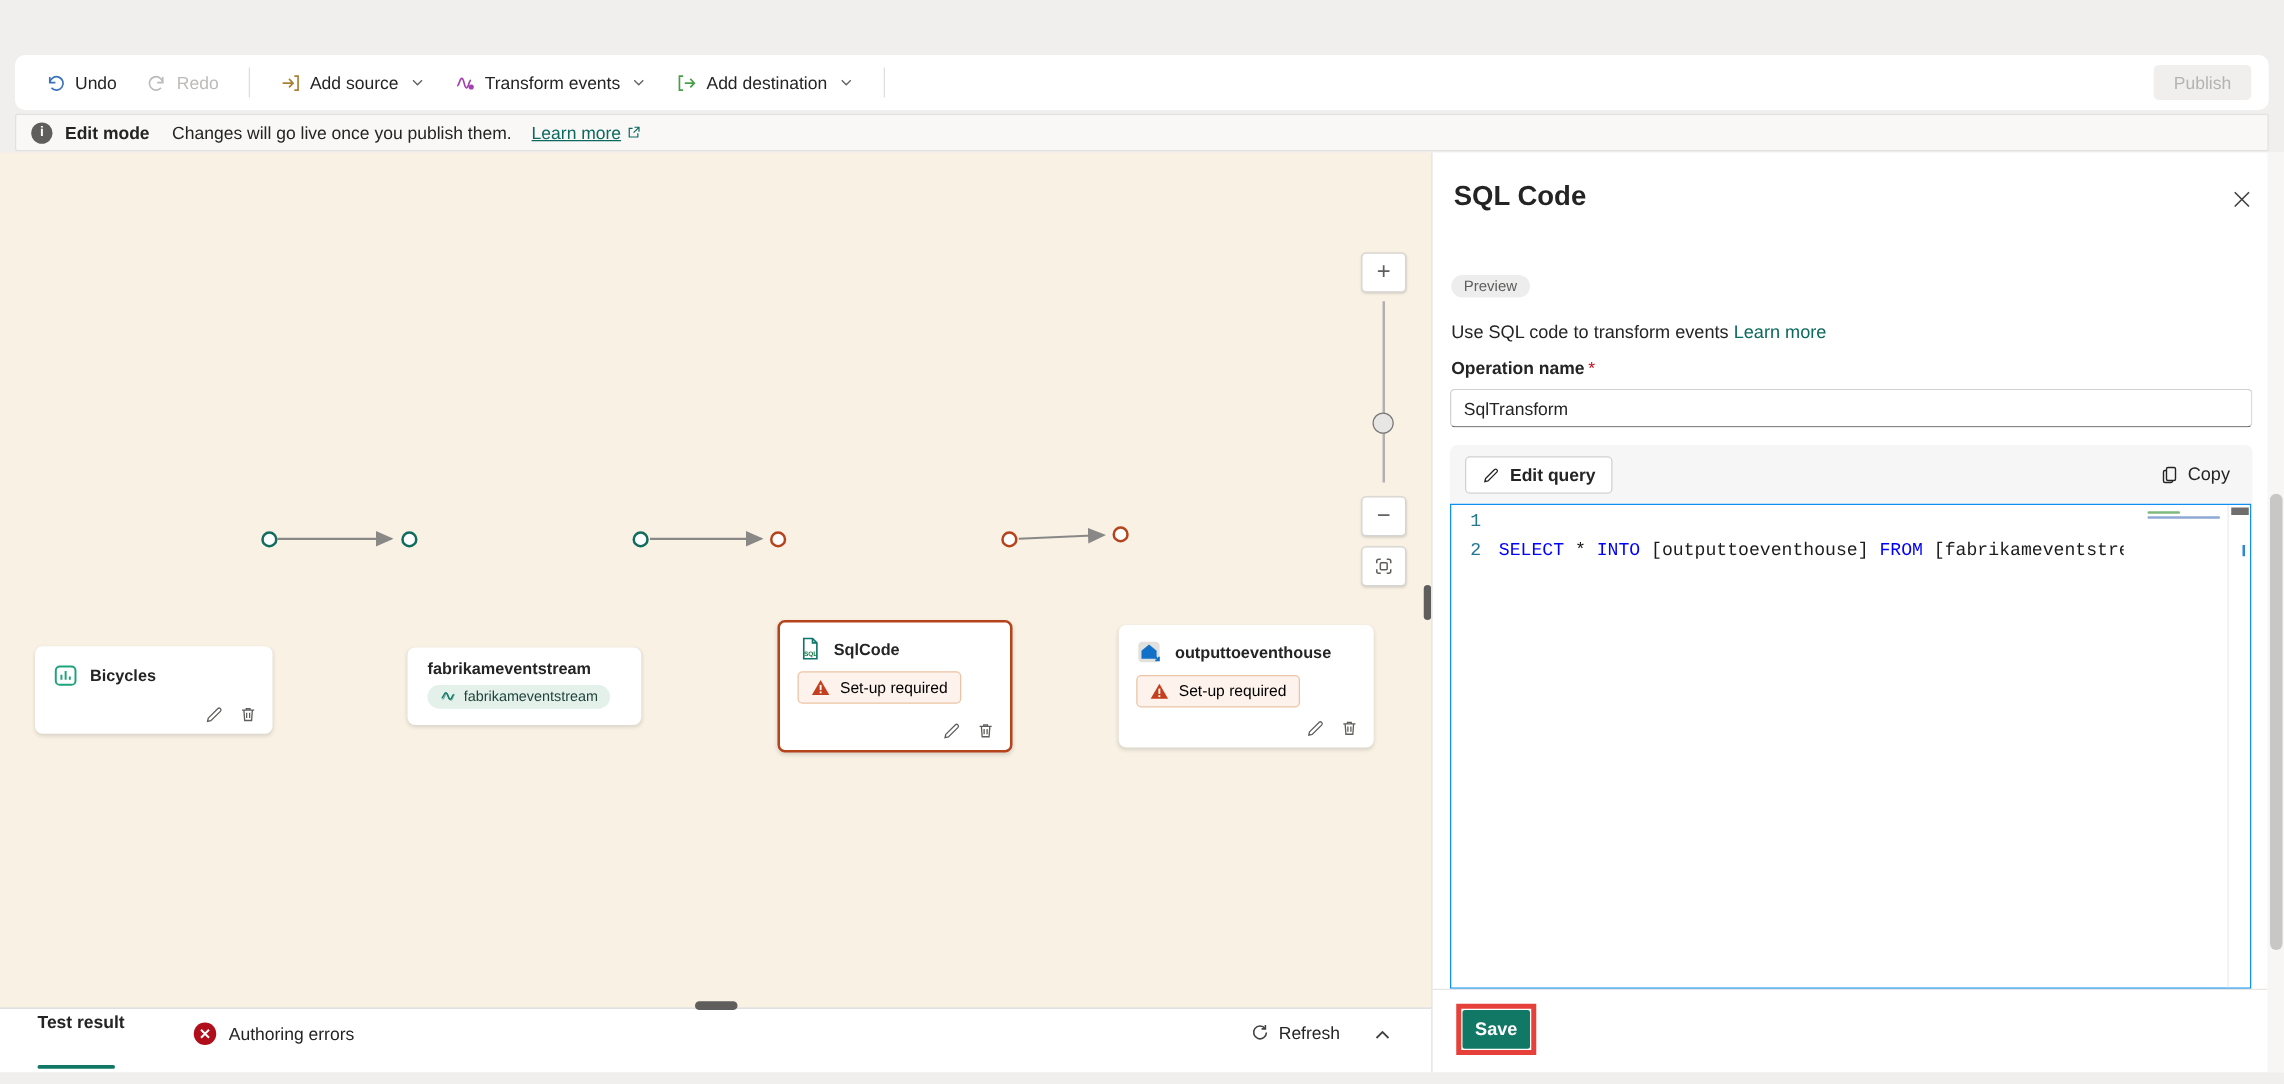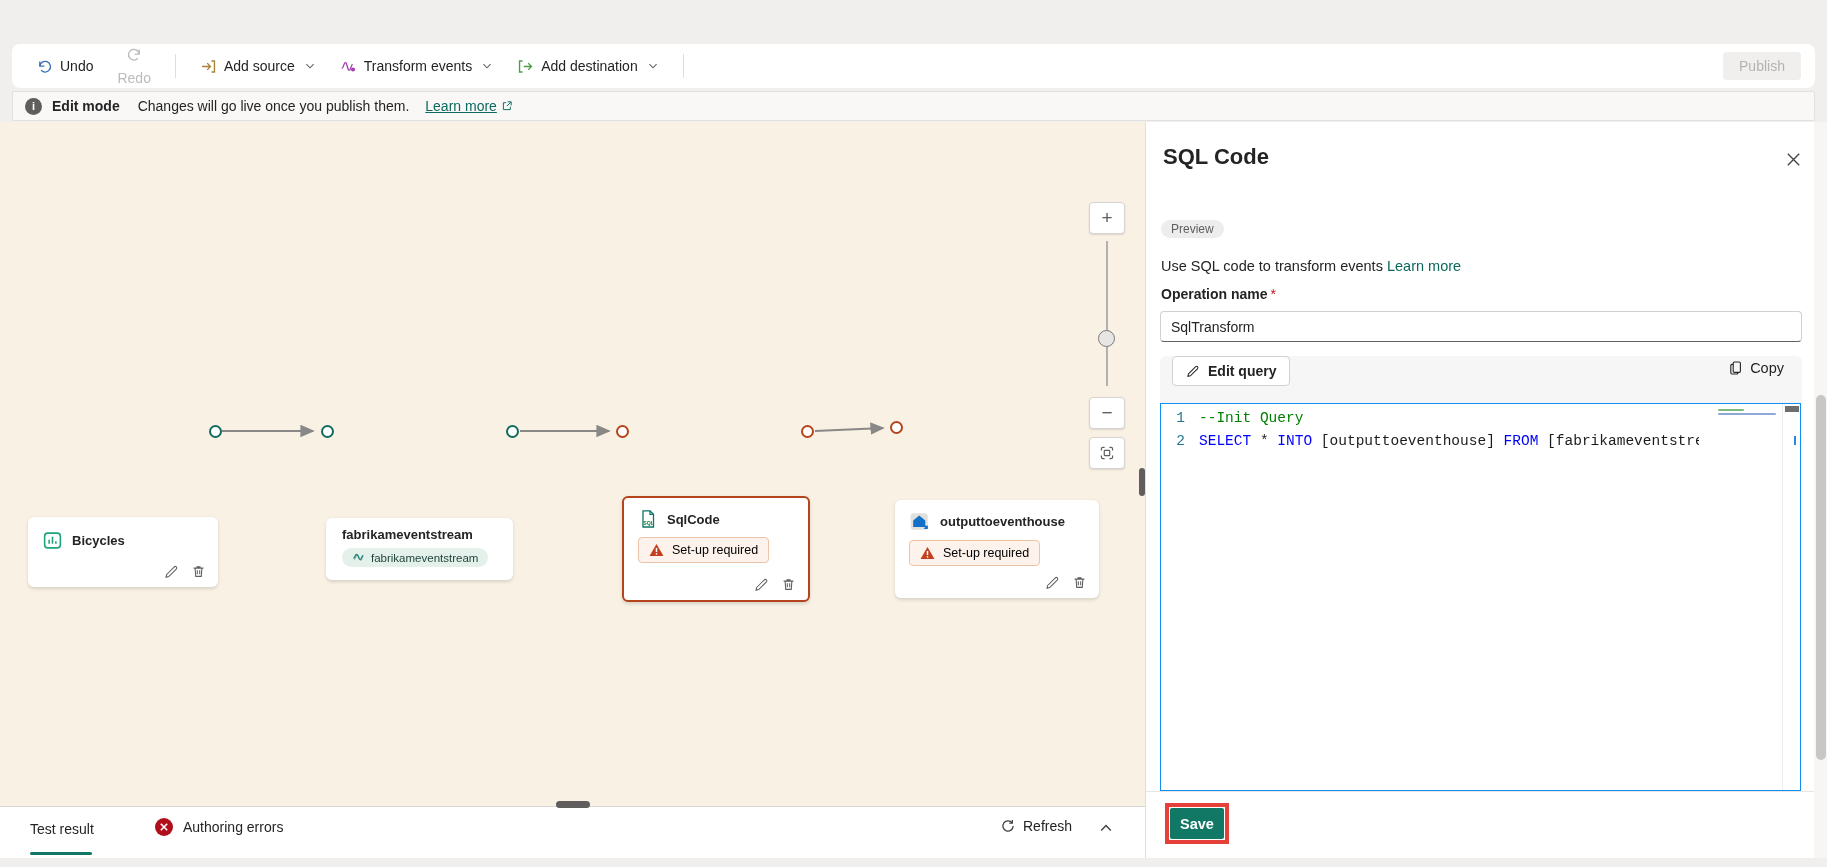--- a/index.html
+++ b/index.html
@@ -8,21 +8,21 @@
   .stage { position:relative; width:1827px; height:867px; background:#f0efee; }
 
   
   .topbar { position:absolute; left:0; top:0; width:1827px; height:44px; }
   .home-tab { position:absolute; left:22px; top:7px; font-size:15px; font-weight:700; color:#242424; cursor:pointer; }
   .home-underline { position:absolute; left:20px; top:31px; width:46px; height:3px; background:#117865; border-radius:2px; }
   .edit-btn { position:absolute; left:1729px; top:6px; width:90px; height:28px; border:1px solid #bdbbb9; border-radius:4px; display:flex; align-items:center; justify-content:center; gap:7px; font-size:14px; color:#424242; cursor:pointer; background:transparent; }
 
   .toolbar { position:absolute; left:12px; top:44px; width:1803px; height:44px; background:#ffffff; border-radius:8px; display:flex; align-items:center; padding:0 14px; gap:4px; }
   .tbtn { display:flex; align-items:center; gap:7px; font-size:14px; color:#242424; padding:6px 10px; border-radius:4px; cursor:pointer; white-space:nowrap; }
-  .tbtn.disabled { color:#bdbbb9; cursor:default;flex-direction:column; }
+  .tbtn.disabled { color:#bdbbb9; cursor:default; }
   .tb-divider { width:1px; height:24px; background:#e0dedc; margin:0 10px; }
   .chev { color:#616161; display:inline-flex; margin-left:2px; }
   .publish-btn { margin-left:auto; width:78px; height:28px; background:#f0efee; color:#b5b3b1; border:none; border-radius:4px; font-size:14px; font-family:inherit; }
 
   
   .banner { position:absolute; left:12px; top:91px; width:1803px; height:30px; background:#f9f8f7; border:1px solid #e3e1df; border-radius:2px; display:flex; align-items:center; padding:0 12px; gap:10px; font-size:14px; }
   .info-icon { width:17px; height:17px; border-radius:50%; background:#5f5e5c; color:#fff; font-size:11px; font-weight:700; display:flex; align-items:center; justify-content:center; flex:0 0 auto; }
   .banner b { margin-right:8px; }
   .banner-link { color:#0c695e; text-decoration:underline; display:inline-flex; align-items:center; gap:4px; margin-left:6px; cursor:pointer; }
 
@@ -51,39 +51,39 @@
   .port.orange { border:2.5px solid #b5431b; }
 
   .zoombtn { position:absolute; left:1089px; width:36px; height:32px; background:#fff; border:1px solid #d6d4d2; border-radius:4px; box-shadow:0 1px 2px rgba(0,0,0,.12); display:flex; align-items:center; justify-content:center; font-size:19px; color:#5f5e5c; cursor:pointer; }
   .zoom-track { position:absolute; left:1106px; top:241px; width:2px; height:145px; background:#b3b1af; }
   .zoom-handle { position:absolute; left:1098px; top:330px; width:17px; height:17px; border-radius:50%; background:#e8e6e4; border:1.5px solid #7a7978; cursor:pointer; }
   .v-scroll-thumb { position:absolute; left:1139px; top:468px; width:6px; height:28px; border-radius:3px; background:#5f5e5c; }
   .h-scroll-thumb { position:absolute; left:556px; top:801px; width:34px; height:7px; border-radius:4px; background:#5f5e5c; z-index:5; }
 
   
   .bottombar { position:absolute; left:0; top:806px; width:1145px; height:52px; background:#fff; border-top:1px solid #d8d6d4; }
-  .test-tab { position:absolute; left:30px; top:14px; font-size:14px; font-weight:400; cursor:pointer; }
+  .test-tab { position:absolute; left:30px; top:2px; font-size:14px; font-weight:700; cursor:pointer; }
   .test-underline { position:absolute; left:30px; top:45px; width:62px; height:3px; background:#117865; border-radius:2px; }
   .errors-group { position:absolute; left:155px; top:11px; display:flex; align-items:center; gap:10px; font-size:14px; cursor:pointer; }
   .err-badge { width:18px; height:18px; border-radius:50%; background:#b10e1c; display:flex; align-items:center; justify-content:center; }
   .refresh-group { position:absolute; left:1000px; top:11px; display:flex; align-items:center; gap:7px; font-size:14px; color:#242424; cursor:pointer; }
   .collapse-chev { position:absolute; left:1098px; top:13px; color:#424242; cursor:pointer; }
   .footer-strip { position:absolute; left:0; top:858px; width:1827px; height:9px; background:#f0efee; }
 
   
   .panel { position:absolute; left:1145px; top:122px; width:714px; height:736px; background:#fff; border-left:1px solid #e1dfdd; }
   .panel-title { position:absolute; left:17px; top:22px; font-size:22px; font-weight:700; }
   .panel-close { position:absolute; left:638px; top:28px; color:#424242; cursor:pointer; }
   .preview-pill { position:absolute; left:15px; top:98px; background:#ededed; color:#5f5e5c; font-size:12px; border-radius:10px; padding:2px 10px; }
   .panel-desc { position:absolute; left:15px; top:136px; font-size:14.5px; }
   .panel-desc a { color:#0c695e; text-decoration:none; cursor:pointer; }
   .op-label { position:absolute; left:15px; top:164px; font-size:14px; font-weight:700; }
   .req { color:#c50f1f; font-weight:400; margin-left:3px; }
   .op-input { position:absolute; left:14px; top:189px; width:642px; height:31px; border:1px solid #d1d1d1; border-bottom:1px solid #616161; border-radius:4px; font-size:14px; font-family:inherit; color:#242424; padding:0 10px; background:#fff; }
-  .editor-toolbar { position:absolute; left:14px; top:234px; width:642px; height:47px; background:#f6f6f6; border-radius:6px 6px 0 0; display:flex; align-items:flex-start; padding:0 12px; }
+  .editor-toolbar { position:absolute; left:14px; top:234px; width:642px; height:47px; background:#f6f6f6; border-radius:6px 6px 0 0; display:flex; align-items:center; padding:0 12px; }
   .editquery-btn { display:flex; align-items:center; gap:8px; background:#fff; border:1px solid #d1d1d1; border-radius:4px; padding:6px 13px; font-size:14px; font-weight:700; cursor:pointer; }
   .copy-btn { margin-left:auto; display:flex; align-items:center; gap:6px; font-size:14.5px; color:#242424; cursor:pointer; padding:4px 6px; }
 
   .editor { position:absolute; left:14px; top:281px; width:641px; height:388px; border:1.5px solid #0f90f0; background:#fff; overflow:hidden; }
   .code-line { display:flex; height:23px; line-height:23px; font-family:"Liberation Mono","DejaVu Sans Mono",monospace; font-size:14.5px; white-space:pre; }
   .code-lines { padding-top:3px; }
   .gutter { width:38px; text-align:right; padding-right:14px; color:#237893; flex:0 0 auto; }
   .code-text { overflow:hidden; width:500px; }
   .tk-comment { color:#008000; }
   .tk-kw { color:#0000ff; }
@@ -396,21 +396,21 @@
               <rect x="6.5" y="2.5" width="9" height="13" rx="1.5"></rect>
               <path d="M6.5 5.5H5A1.5 1.5 0 003.5 7v9A1.5 1.5 0 005 17.5h6a1.5 1.5 0 001.5-1.5v-.5"></path>
             </svg>
           </span>
         <span>Copy</span>
       </div>
     </div>
 
     <div class="editor">
       <div class="code-lines">
-          <div class="code-line"><span class="gutter">1</span><span class="code-text"><span class="tk-comment">--Init Query</span></span></div>
+          <div class="code-line"><span class="gutter">1</span></div>
           <div class="code-line"><span class="gutter">2</span><span class="code-text"><span class="tk-kw">SELECT</span><span class="tk-plain"> * </span><span class="tk-kw">INTO</span><span class="tk-plain"> [outputtoeventhouse] </span><span class="tk-kw">FROM</span><span class="tk-plain"> [fabrikameventstream]</span></span></div>
         </div>
       <div class="ruler-line"></div>
       <div class="minimap-mark" style="left:557px; top:5px; width:26px; background:#7dba7d;"></div>
       <div class="minimap-mark" style="left:557px; top:9px; width:58px; background:#8fa9d6;"></div>
       <div class="mm-thumb"></div>
       <div class="mm-cursor"></div>
     </div>
 
     <div class="panel-divider"></div>

